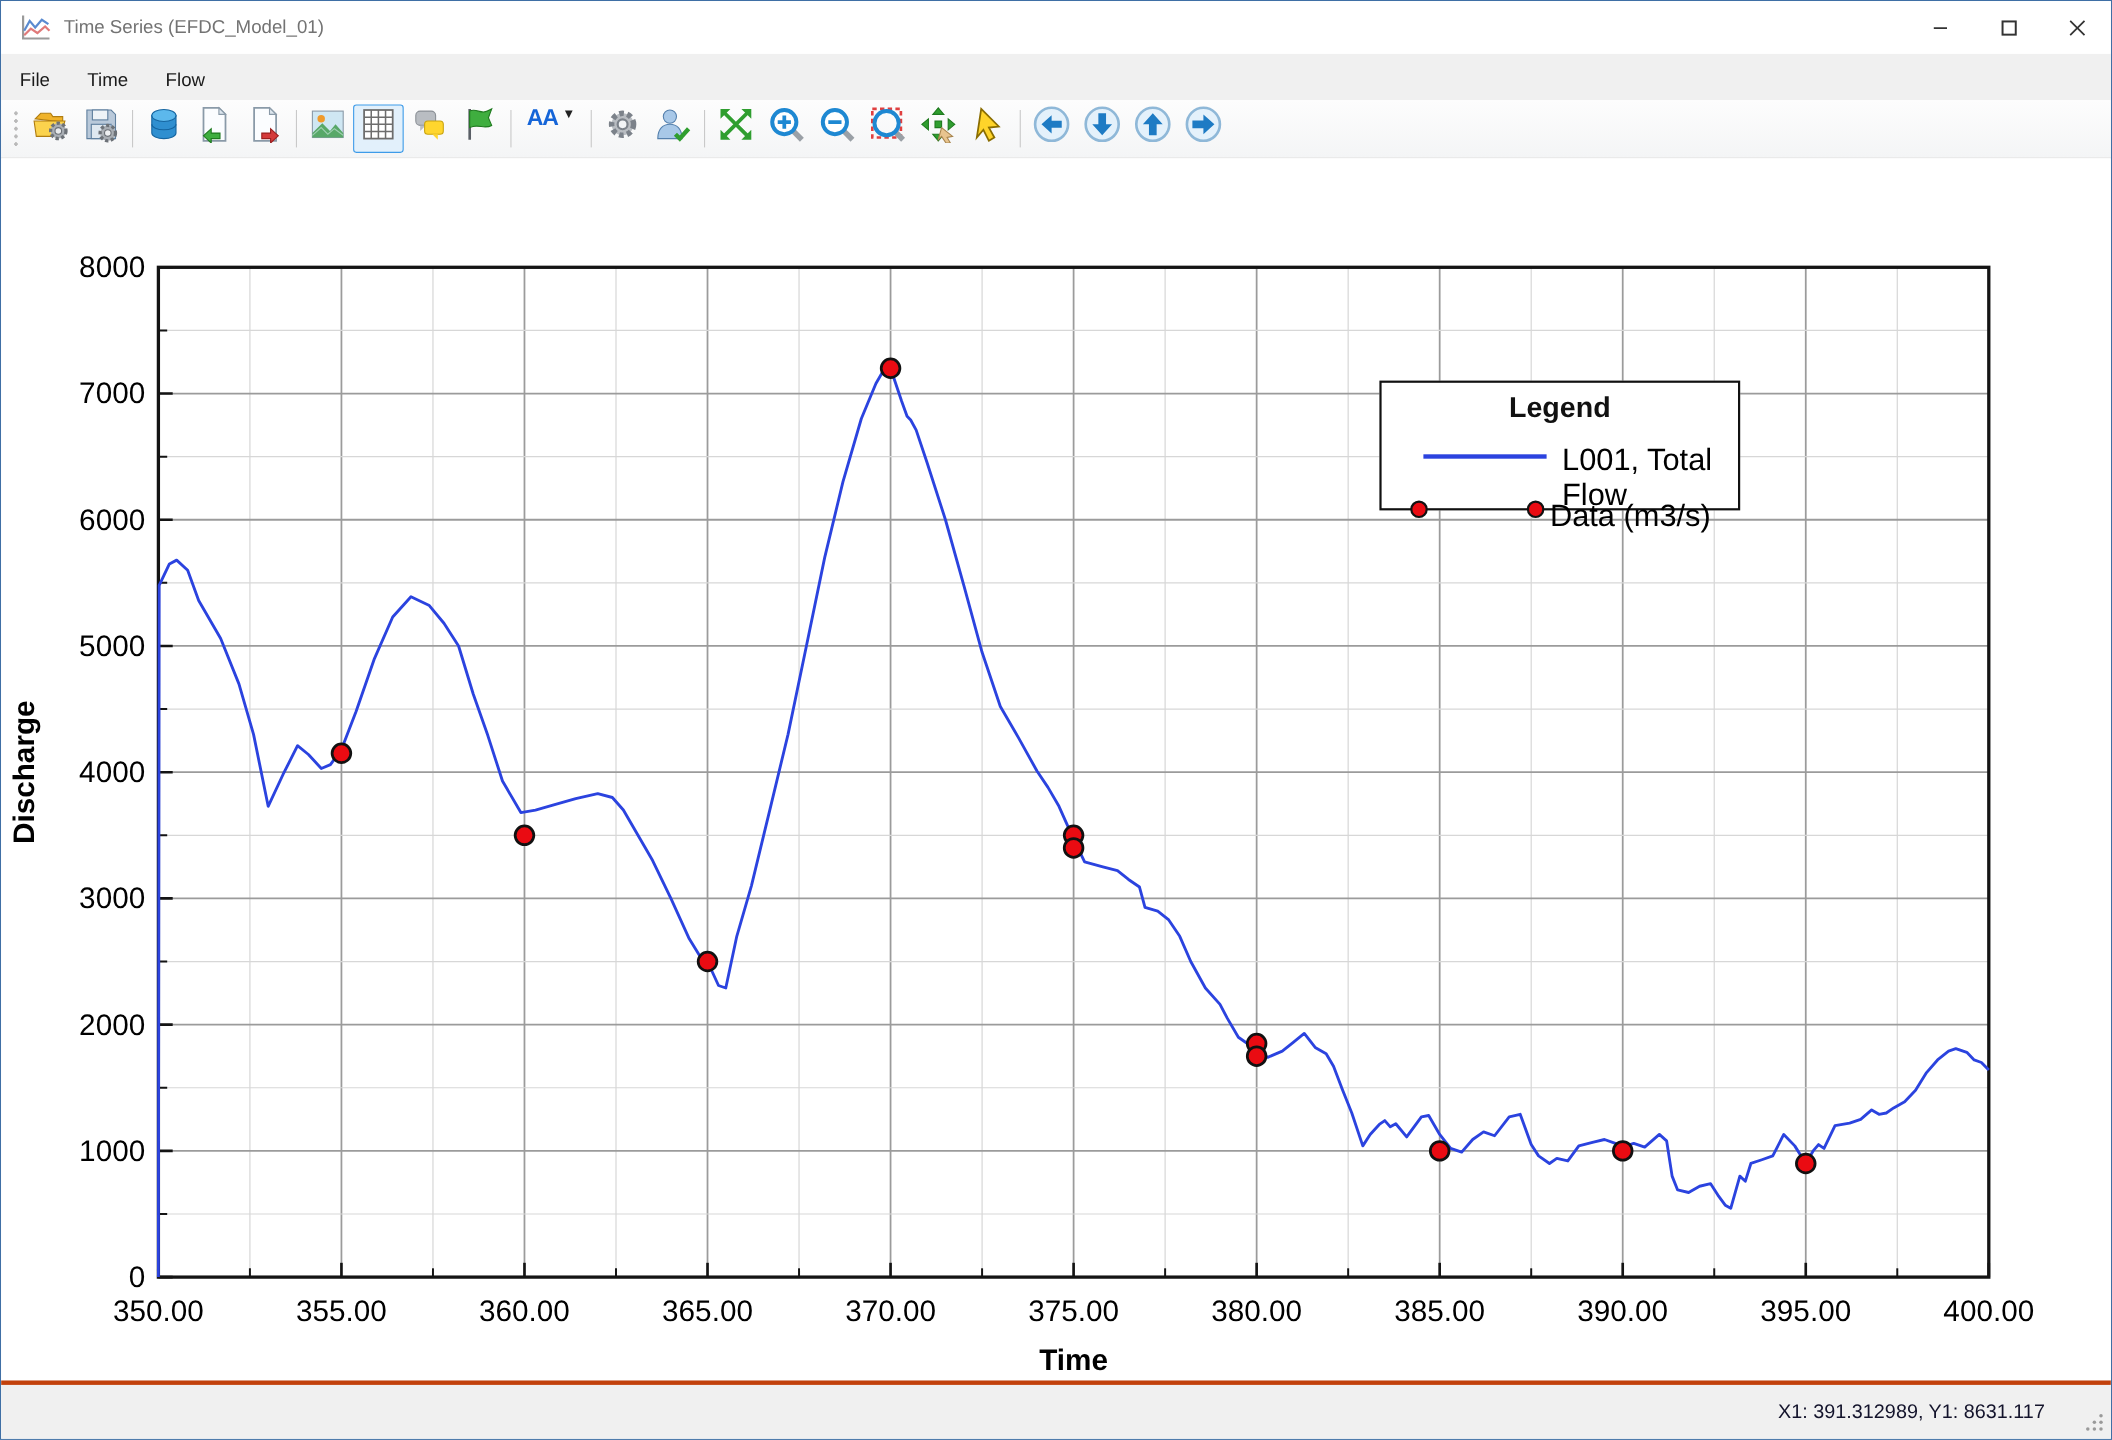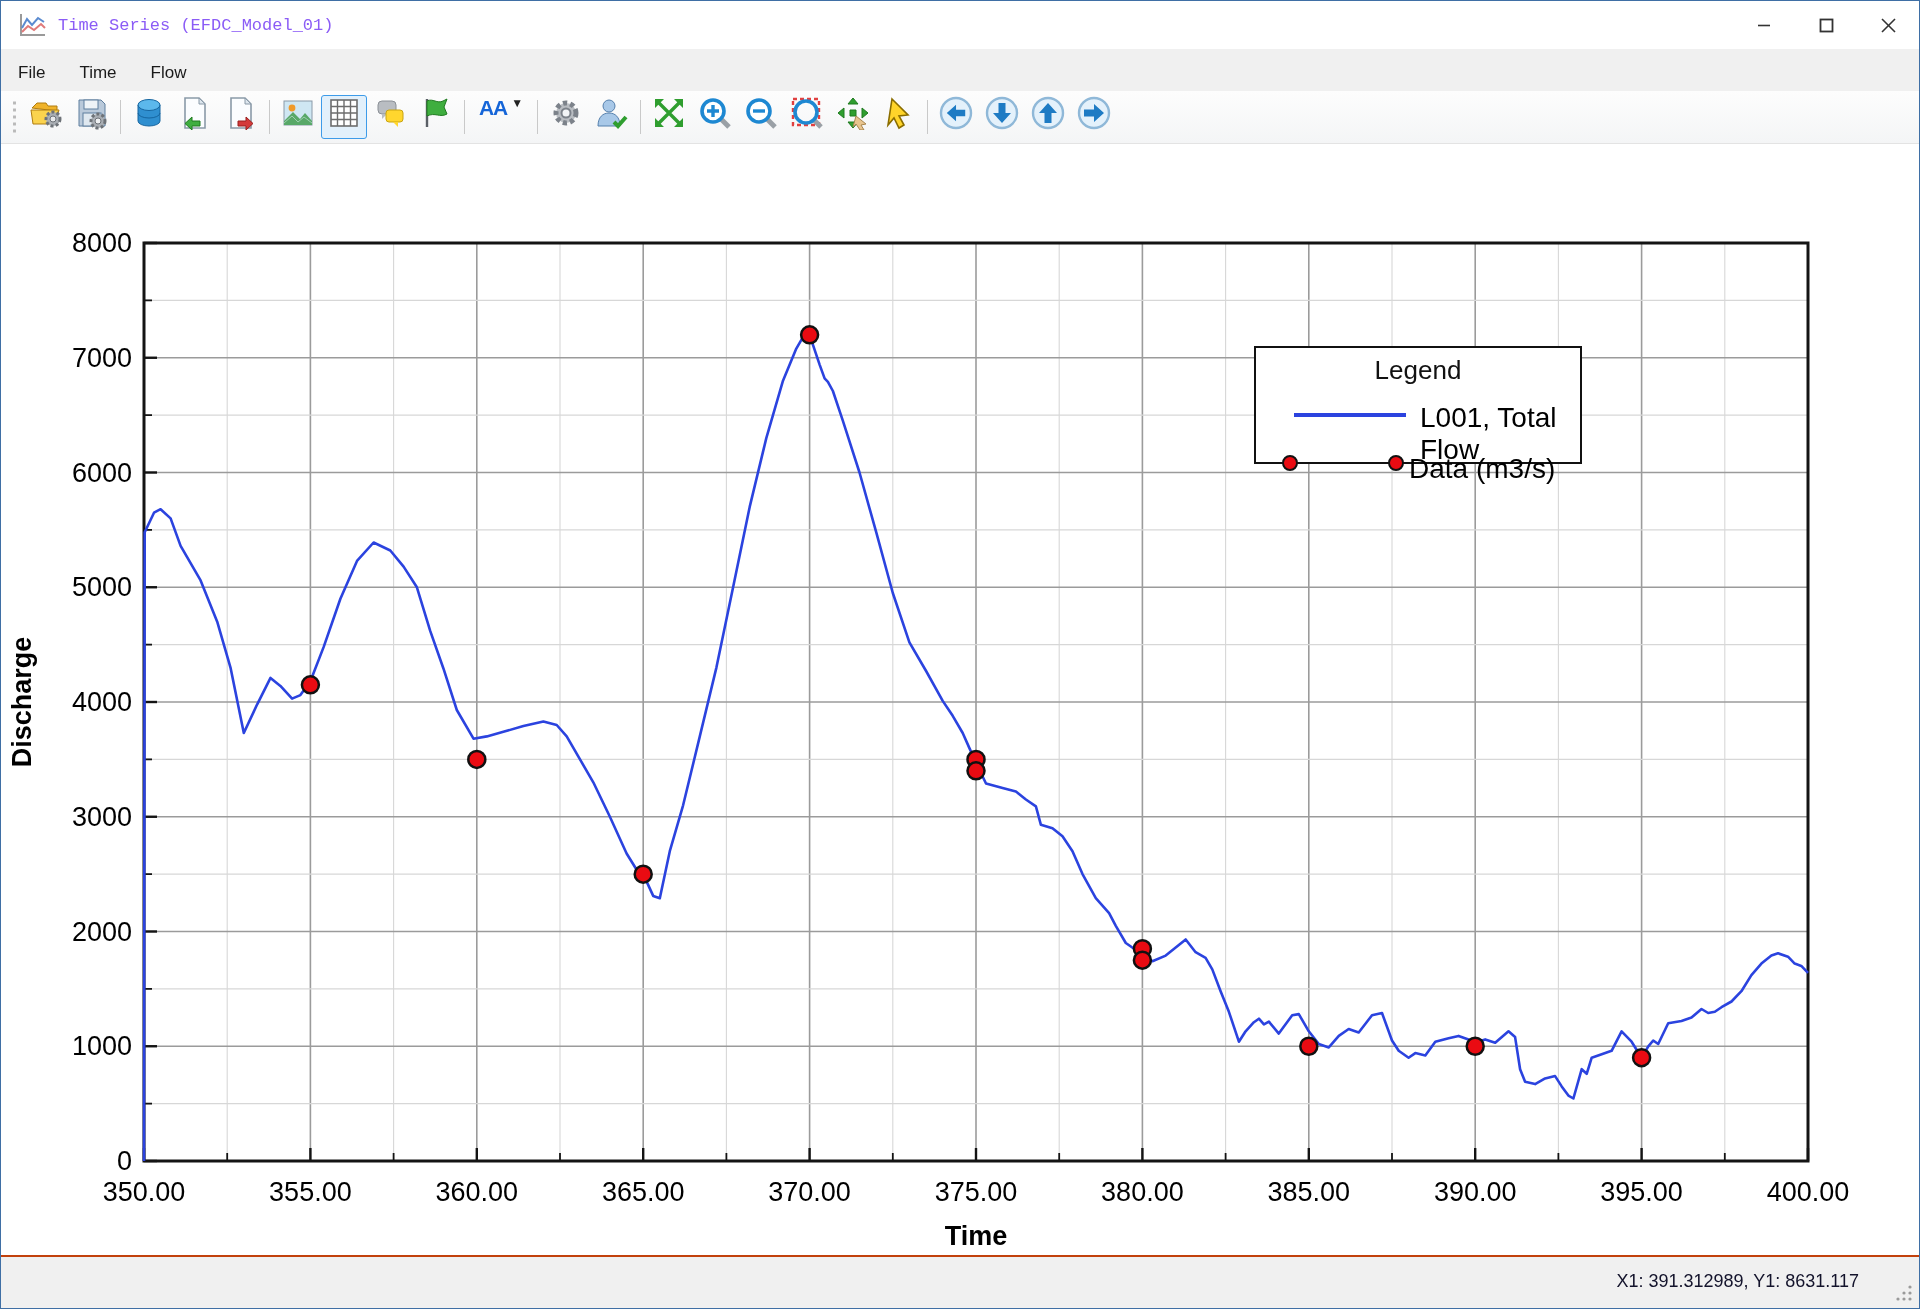--- a/index.html
+++ b/index.html
@@ -5,51 +5,51 @@
   html,body{margin:0;padding:0;background:#888;}
   *{box-sizing:border-box;}
   .window{
     position:relative;width:1920px;height:1309px;background:#fff;
     border:1px solid #3f6fa5;overflow:hidden;
     font-family:"Liberation Sans",sans-serif;color:#111;
   }
   
   .titlebar{position:absolute;left:0;top:0;width:100%;height:48px;background:#fff;display:flex;align-items:center;}
   .titlebar .appicon{width:30px;height:26px;margin-left:17px;margin-right:10px;}
-  .titlebar .title{font-size:17px;color:#8b5cf6;font-family:Liberation Mono, monospace;}
+  .titlebar .title{font-size:17px;color:#737373;}
   .winbtns{position:absolute;right:0;top:0;height:48px;display:flex;}
   .winbtn{width:62px;height:48px;display:flex;align-items:center;justify-content:center;}
   
   .menubar{position:absolute;left:0;top:48px;width:100%;height:42px;background:#f0f0f0;display:flex;align-items:flex-end;}
   .menuitem{font-size:17px;padding:8px 17px;color:#1a1a1a;}
   
   .toolbar{position:absolute;left:0;top:90px;width:100%;height:53px;background:linear-gradient(#fdfdfd,#f4f5f6);
     border-bottom:1px solid #e3e3e3;display:flex;align-items:center;padding-left:8px;}
   .grip{width:10px;height:36px;margin-right:4px;background:radial-gradient(circle,#b9b9b9 1.4px,transparent 1.6px);background-size:5px 7px;background-position:center;background-repeat:repeat-y;}
   .tbtn{width:46px;height:44px;display:flex;align-items:flex-start;justify-content:center;border:1.5px solid transparent;border-radius:3px;position:relative;}
   .tbtn.active{border-color:#3d9be9;background:#e2f0fb;}
   .tbtn svg{width:34px;height:34px;}
   .tsep{width:1px;height:34px;background:#c9c9c9;margin:0 5px;}
   .aa-label{font-size:21px;font-weight:bold;color:#1565d8;letter-spacing:-1px;}
   .caret{font-size:12px;color:#222;margin-left:4px;}
   
   .chartpanel{position:absolute;left:0;top:143px;width:1920px;height:1111px;background:#fff;}
   #chart-svg{position:absolute;left:0;top:0;}
   
   .legend{position:absolute;left:1253px;top:202px;width:328px;height:118px;background:#fff;border:2px solid #111;z-index:5;}
-  .legend-title{text-align:center;font-size:26px;font-weight:normal;margin-top:7px;}
+  .legend-title{text-align:center;font-size:26px;font-weight:bold;margin-top:7px;}
   .lrow{position:absolute;left:0;width:100%;height:26px;}
   .lrow1{top:54px;}  .lrow2{top:90px;margin-top:15px;}
   .lline{position:absolute;left:38px;top:11px;width:112px;height:4px;background:#2b43df;}
   .llabel{position:absolute;font-size:28px;color:#000;top:0;}
   .lab1{left:164px;} .lab2{left:153px;}
   .ldot{position:absolute;width:16px;height:16px;border-radius:50%;background:#ea0b12;border:2.5px solid #111;top:2px;}
   .ldot1{left:26px;} .ldot2{left:132px;}
   
-  .statusbar{position:absolute;left:0;top:1254px;width:100%;height:53px;background:#f0f0f0;border-top:2px solid #c2410c;}
+  .statusbar{position:absolute;left:0;top:1254px;width:100%;height:53px;background:#f0f0f0;border-top:4px solid #c2410c;}
   .statustext{position:absolute;right:60px;top:14px;font-size:18px;color:#13132b;}
   .grip-corner{position:absolute;right:6px;bottom:6px;width:18px;height:18px;}
 </style>
 </head>
 <body>
 
 <div class="window">
 
   <div class="titlebar">
     <svg class="appicon" viewBox="0 0 30 26">

